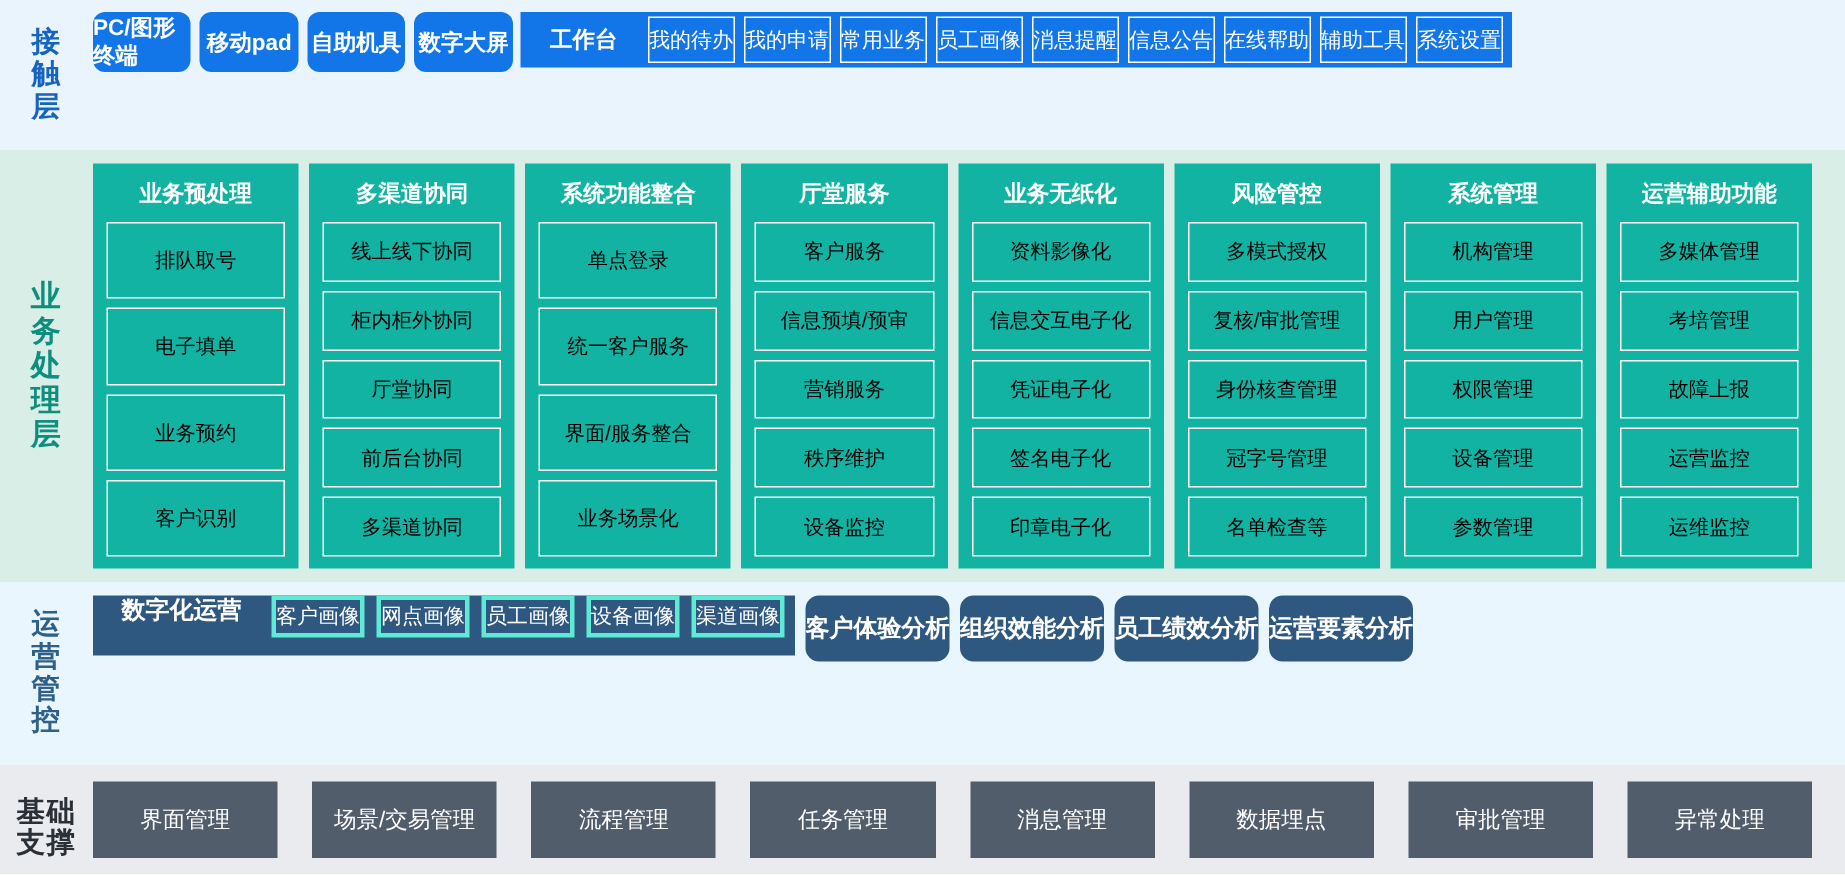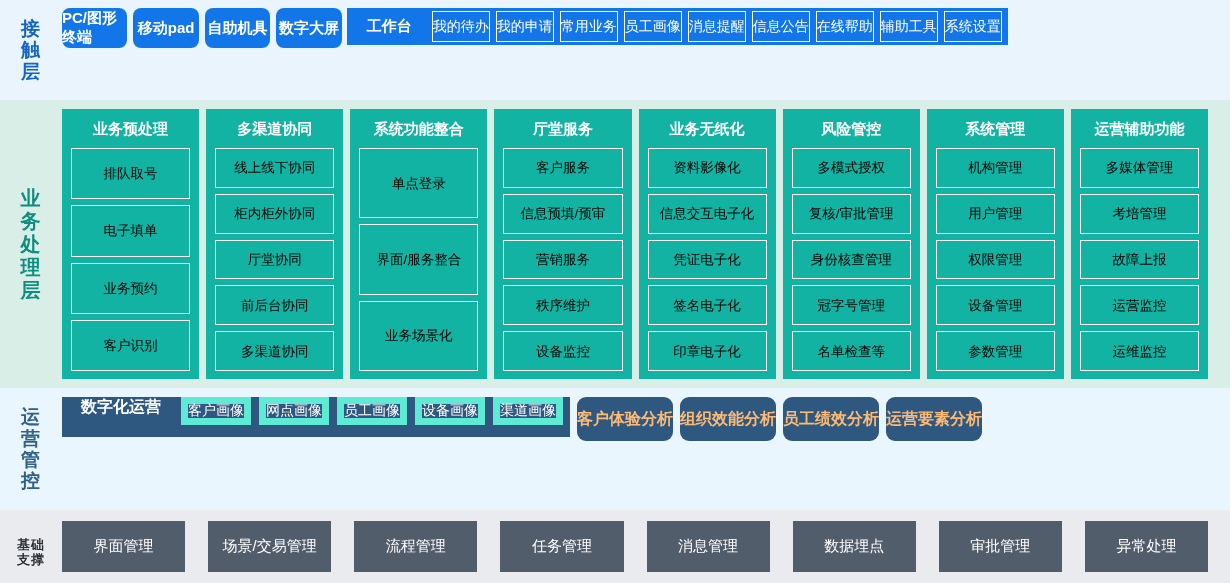--- a/index.html
+++ b/index.html
@@ -129,43 +129,43 @@
     padding: 0 7px;
     gap: 8px;
   }
   .ops-title {
     color: #ffffff; font-size: 16px; font-weight: bold;
     padding: 0 12px;
     white-space: nowrap;
   }
   .ops-chip {
     flex: 1 1 0;
-    border: 7px solid #5eead4;
+    border: 3px solid #5eead4;
     color: #ffffff;
     font-size: 14px;
     height: 28px;
     display: flex; align-items: center; justify-content: center;
     white-space: nowrap;
   }
   .ops-row2 { display: flex; gap: 7px; height: 44px; }
   .ops-pill {
     flex: 1 1 0;
     background: #2f5880;
     border-radius: 9px;
-    color: #fdba74;
+    color: #ffffff;
     font-size: 16px; font-weight: bold;
     display: flex; align-items: center; justify-content: center;
   }
 
   
   .layer-base {
     background: #e9ebee;
     height: 73px;
   }
-  .layer-base .band-label { color: #2b2f36; font-size: 13px; margin-top: 12px; }
+  .layer-base .band-label { color: #2b2f36; font-size: 19px; margin-top: 12px; }
   .layer-base .band-label .two-line { line-height: 1.1; }
   .layer-base .band-body {
     flex-direction: row;
     gap: 23px;
     padding: 11px 22px 11px 0;
   }
   .base-chip {
     flex: 1 1 0;
     background: #525d6c;
     color: #ffffff;
@@ -230,20 +230,21 @@
         <div class="biz-item">线上线下协同</div>
         <div class="biz-item">柜内柜外协同</div>
         <div class="biz-item">厅堂协同</div>
         <div class="biz-item">前后台协同</div>
         <div class="biz-item">多渠道协同</div>
       </div>
 
       <div class="biz-col">
         <div class="biz-col-title">系统功能整合</div>
         <div class="biz-item">单点登录</div>
+        <div class="biz-item">统一客户服务</div>
         <div class="biz-item">界面/服务整合</div>
         <div class="biz-item">业务场景化</div>
       </div>
 
       <div class="biz-col">
         <div class="biz-col-title">厅堂服务</div>
         <div class="biz-item">客户服务</div>
         <div class="biz-item">信息预填/预审</div>
         <div class="biz-item">营销服务</div>
         <div class="biz-item">秩序维护</div>

